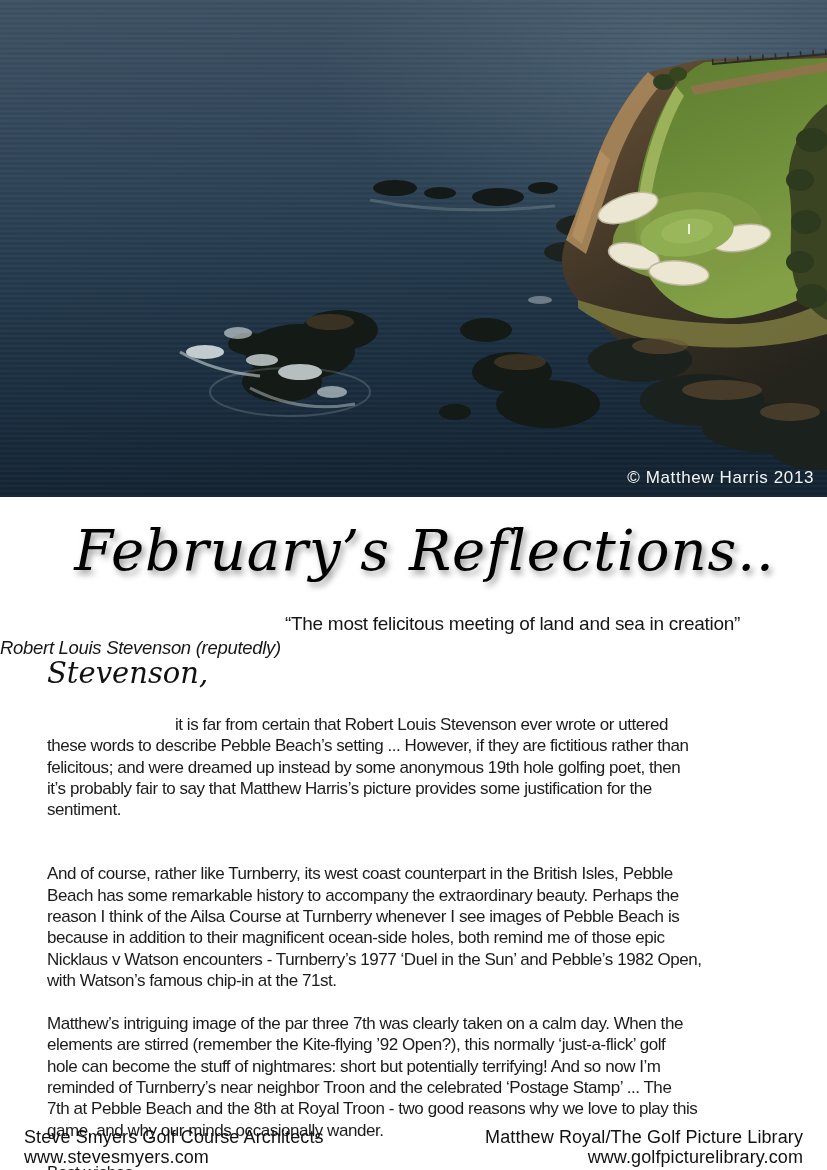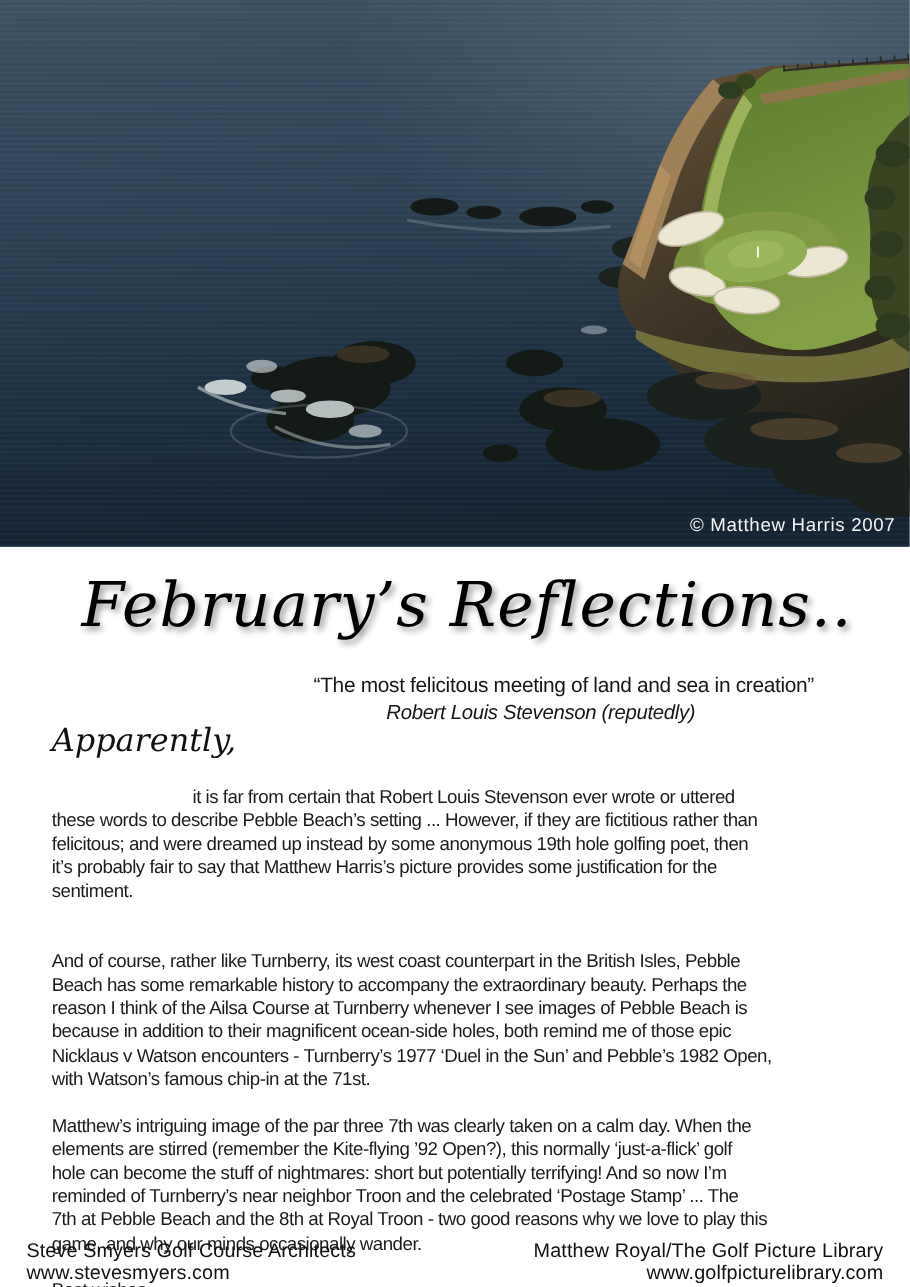--- a/index.html
+++ b/index.html
@@ -50,21 +50,20 @@
     width: 740px;
     margin-top: 8px;
     text-align: right;
     font-size: 19px;
     letter-spacing: -0.3px;
     color: #161616;
   }
   .attribution {
     width: 632px;
     margin-top: 2px;
-    text-align: right;
     font-style: italic;
     font-size: 18.5px;
     letter-spacing: -0.3px;
     color: #161616;
   }
 
   
   .bodycopy {
     width: 762px;
     margin: 12px 0 0 47px;
@@ -245,31 +244,31 @@
         <ellipse cx="262" cy="360" rx="16" ry="6" opacity="0.75"></ellipse>
         <ellipse cx="300" cy="372" rx="22" ry="8" opacity="0.8"></ellipse>
         <ellipse cx="332" cy="392" rx="15" ry="6" opacity="0.6"></ellipse>
         <ellipse cx="540" cy="300" rx="12" ry="4" opacity="0.4"></ellipse>
       </g>
       <path d="M 180,352 q 35,20 80,24" stroke="#c9d4d6" stroke-opacity="0.6" stroke-width="3" fill="none"></path>
       <path d="M 250,388 q 50,26 105,16" stroke="#c9d4d6" stroke-opacity="0.45" stroke-width="3" fill="none"></path>
       <ellipse cx="290" cy="392" rx="80" ry="24" fill="none" stroke="#b8c6c9" stroke-opacity="0.22" stroke-width="2"></ellipse>
     </svg>
 
-    <div class="photo-credit">© Matthew Harris 2007</div>
+    <div class="photo-credit">© Matthew Harris 2013</div>
   </div>
 
   <h1 class="title">February’s Reflections..</h1>
 
   <div class="quote">“The most felicitous meeting of land and sea in creation”</div>
   <div class="attribution">Robert Louis Stevenson (reputedly)</div>
 
   <div class="bodycopy">
     <p class="para-lead">
-      <span class="lead-word">Apparently,</span>
+      <span class="lead-word">Stevenson,</span>
       <span class="para-text">it is far from certain that Robert Louis Stevenson ever wrote or uttered
 these words to describe Pebble Beach’s setting ... However, if they are fictitious rather than
 felicitous; and were dreamed up instead by some anonymous 19th hole golfing poet, then
 it’s probably fair to say that Matthew Harris’s picture provides some justification for the
 sentiment.</span>
     </p>
     <p>And of course, rather like Turnberry, its west coast counterpart in the British Isles, Pebble
 Beach has some remarkable history to accompany the extraordinary beauty. Perhaps the
 reason I think of the Ailsa Course at Turnberry whenever I see images of Pebble Beach is
 because in addition to their magnificent ocean-side holes, both remind me of those epic

